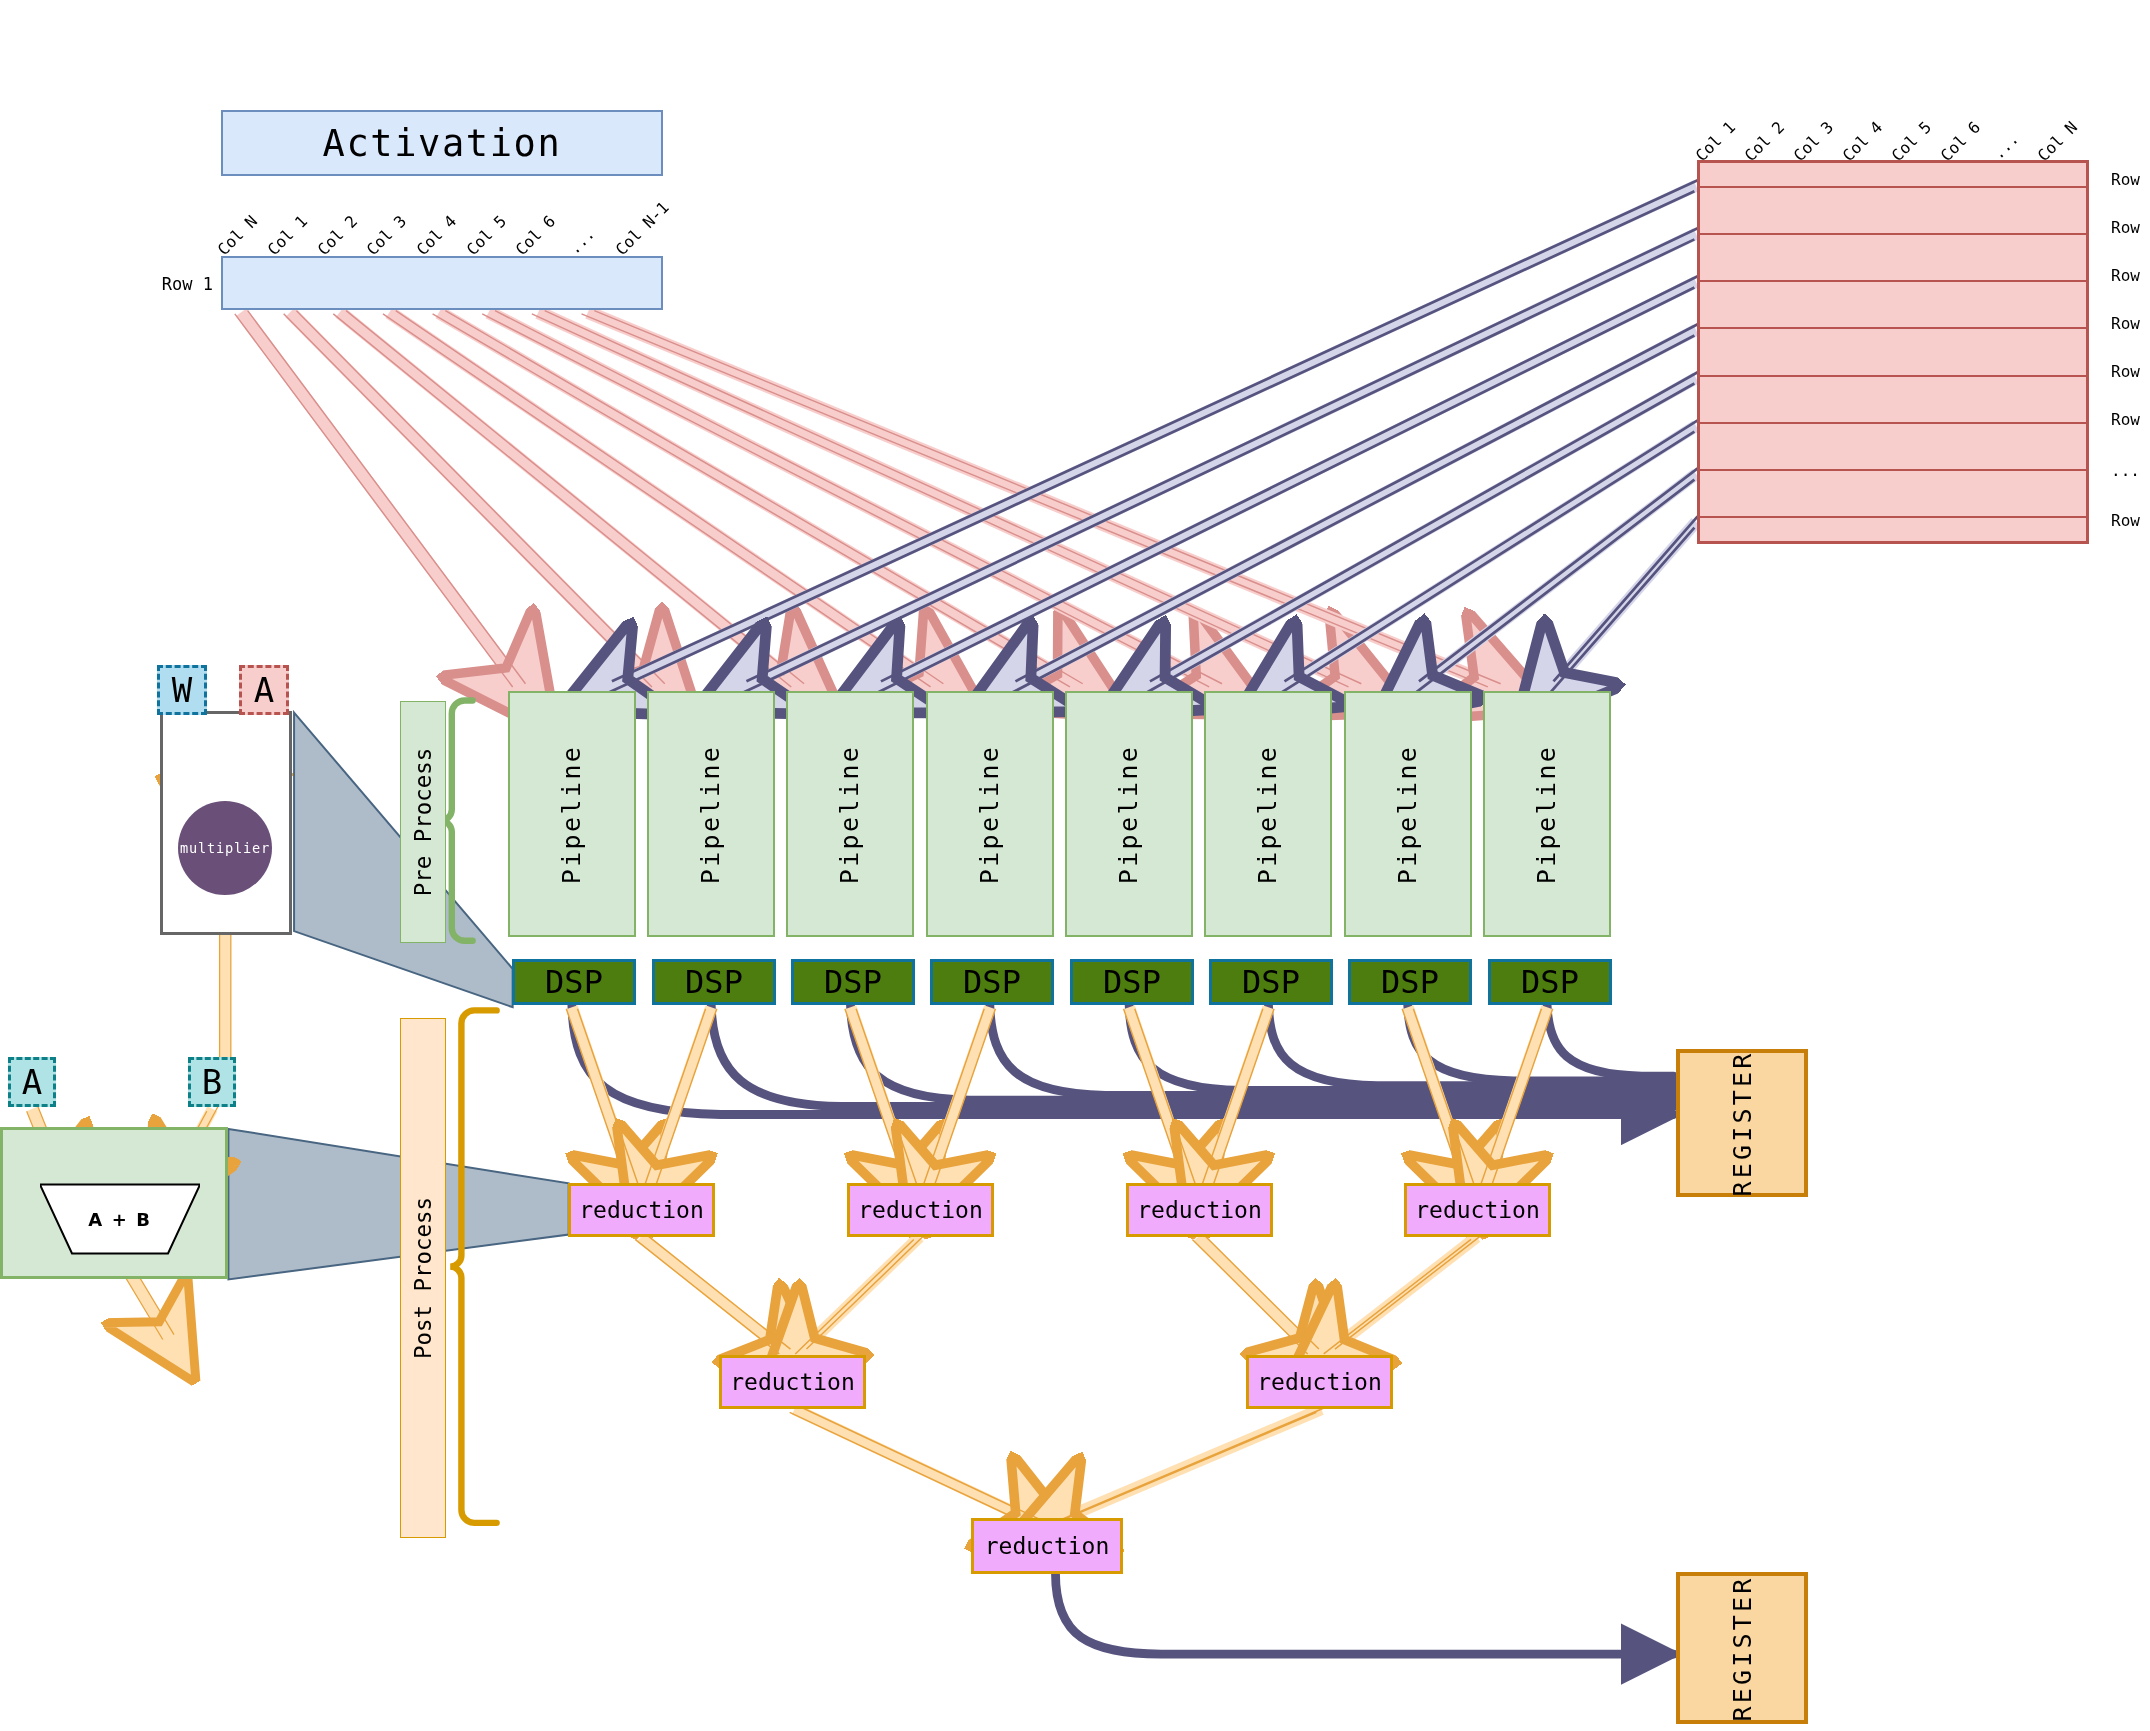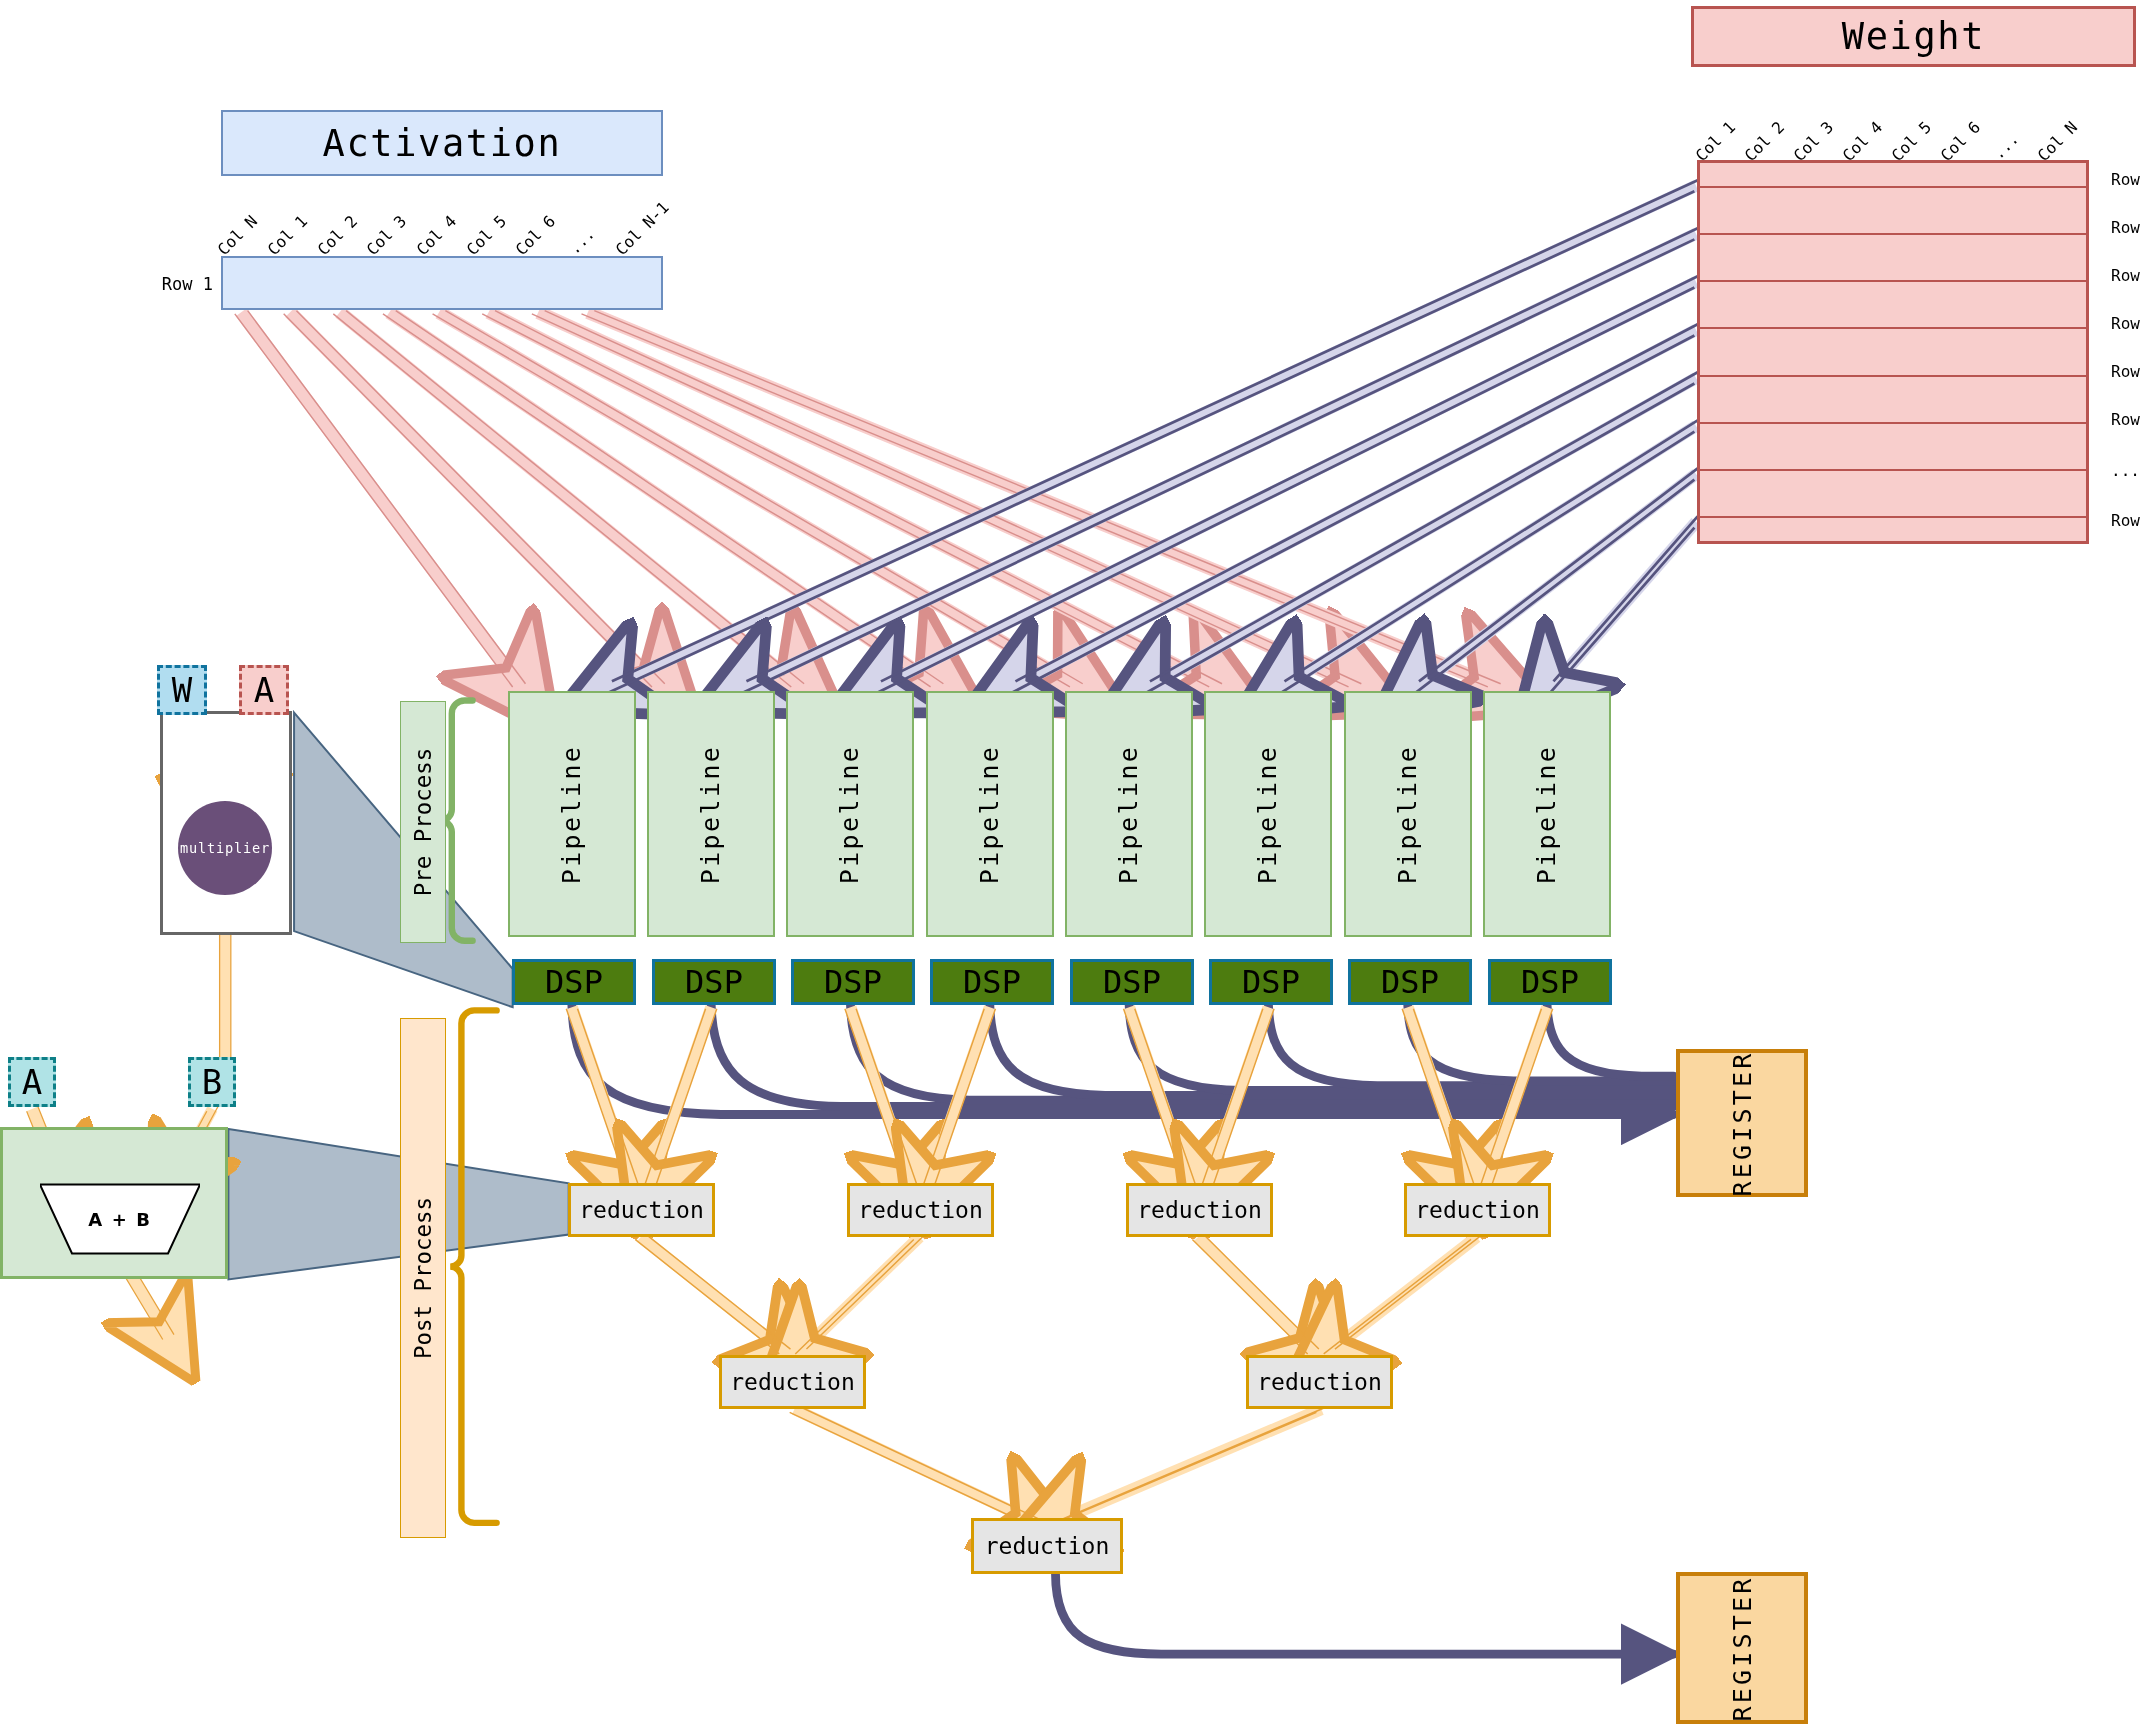--- a/index.html
+++ b/index.html
@@ -32,21 +32,21 @@
   .pipe{background:#d5e8d4;border:2.4px solid #82b366;}
   .pipe span{transform:rotate(-90deg);white-space:nowrap;font-size:25px;color:#000;letter-spacing:2.4px;}
   .dsp{background:#4d7c0f;border:3.2px solid #10739e;font-size:32px;color:#000;}
 
   .preproc{left:400px;top:701px;width:46px;height:242px;background:#d5e8d4;border:0.8px solid #82b366;}
   .preproc span{transform:rotate(-90deg);white-space:nowrap;font-size:22.4px;color:#000;}
   .postproc{left:400px;top:1018px;width:46px;height:520px;background:#ffe6cc;border:0.8px solid #d79b00;}
   .postproc span{transform:rotate(-90deg);white-space:nowrap;font-size:22.4px;color:#000;}
 
   
-  .red{background:#e5e5e5;border:3.2px solid #d79b00;font-size:23px;color:#000;}
+  .red{background:#f0abfc;border:3.2px solid #d79b00;font-size:23px;color:#000;}
 
   
   .reg{background:#fad7a0;border:4px solid #c87f0a;}
   .reg span{transform:rotate(-90deg);white-space:nowrap;font-size:25px;color:#000;letter-spacing:3.2px;}
 
   
   .wbox{left:157px;top:665px;width:50px;height:50px;background:#b1ddf0;border:3.2px dashed #10739e;
         font-size:34px;color:#000;}
   .abox-pink{left:239px;top:665px;width:50px;height:50px;background:#f8cecc;border:3.2px dashed #b85450;
         font-size:34px;color:#000;}
@@ -237,21 +237,20 @@
     <div class="act-cell"></div>
     <div class="act-cell"></div>
     <div class="act-cell"></div>
     <div class="act-cell"></div>
     <div class="act-cell"></div>
     <div class="act-cell"></div>
     <div class="act-cell"></div>
     <div class="act-cell"></div>
   </div>
 
-  <div class="box wt-title">Weight</div>
 
   <div>
     <span class="collabel" style="left:1705px;top:146px;">Col 1</span>
     <span class="collabel" style="left:1754px;top:146px;">Col 2</span>
     <span class="collabel" style="left:1803px;top:146px;">Col 3</span>
     <span class="collabel" style="left:1852px;top:146px;">Col 4</span>
     <span class="collabel" style="left:1901px;top:146px;">Col 5</span>
     <span class="collabel" style="left:1950px;top:146px;">Col 6</span>
     <span class="collabel" style="left:2002px;top:144px;">...</span>
     <span class="collabel" style="left:2047px;top:146px;">Col N</span>

